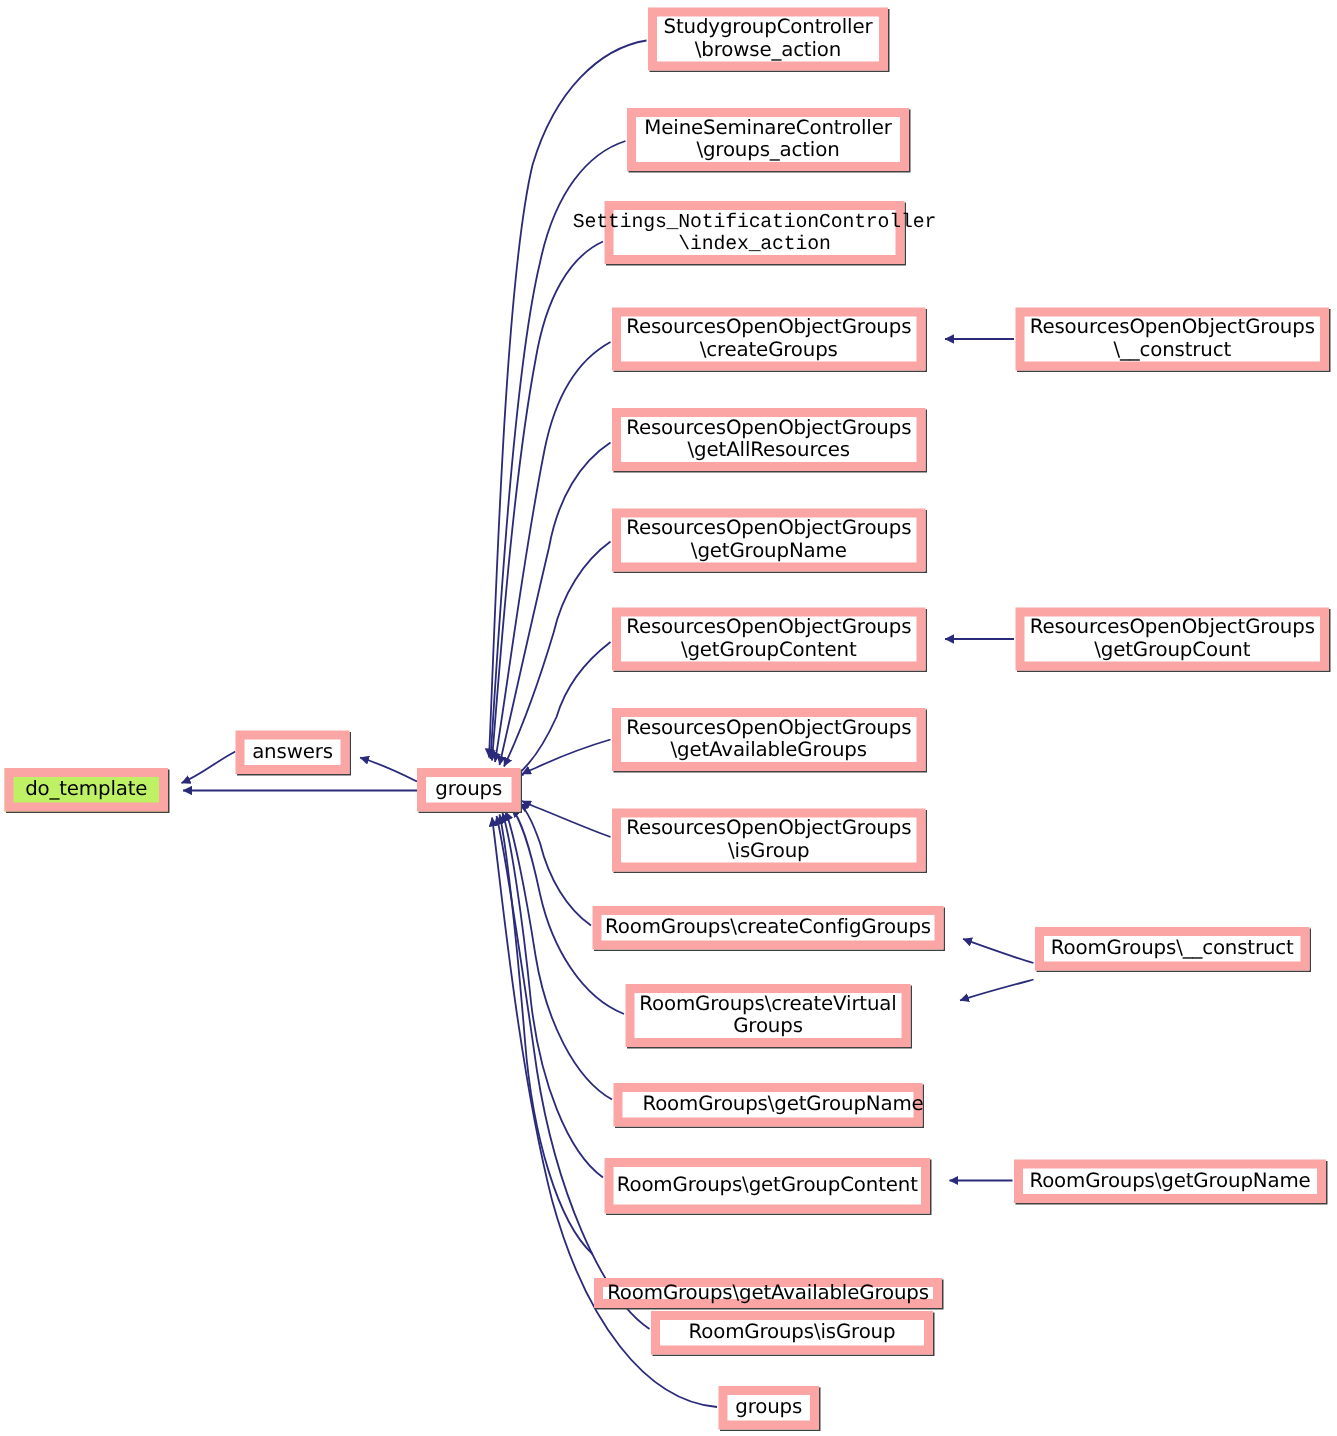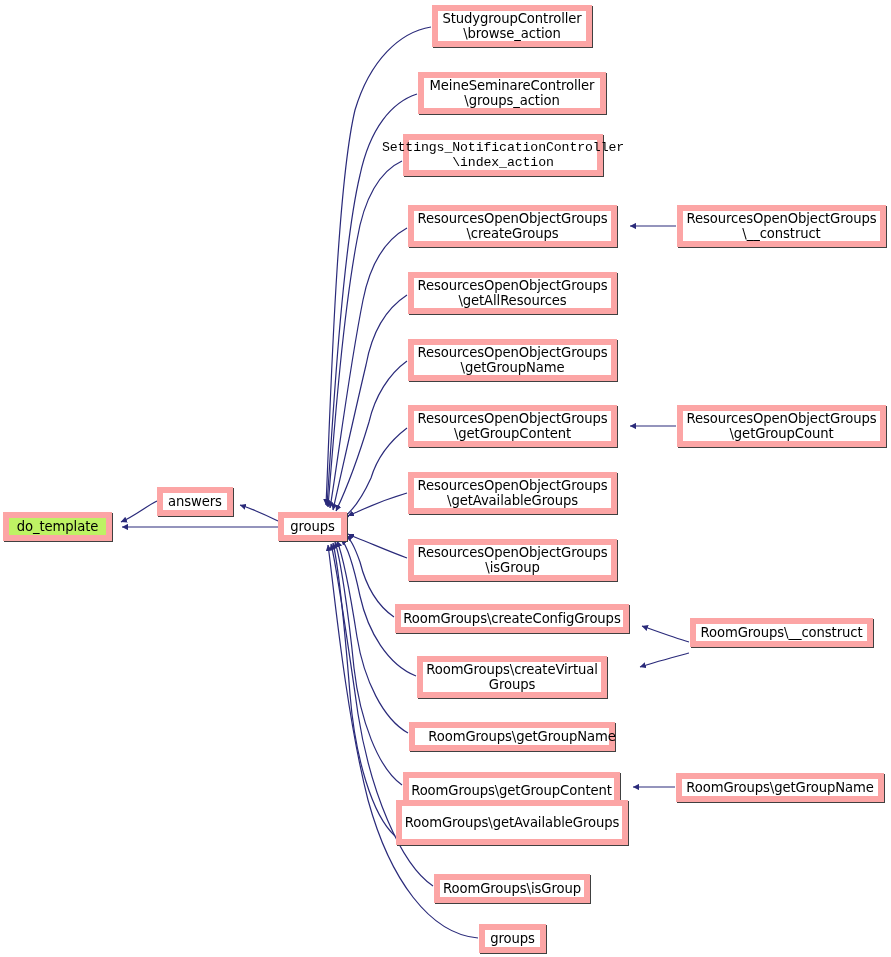--- a/index.html
+++ b/index.html
@@ -108,22 +108,22 @@
 \getGroupContent</span></div>
       <div class="node" style="left: 408px; top: 472px; width: 209px; height: 42px;"><span class="node-label">ResourcesOpenObjectGroups
 \getAvailableGroups</span></div>
       <div class="node" style="left: 408px; top: 539px; width: 209px; height: 42px;"><span class="node-label">ResourcesOpenObjectGroups
 \isGroup</span></div>
       <div class="node" style="left: 395px; top: 604px; width: 234px; height: 29px;"><span class="node-label">RoomGroups\createConfigGroups</span></div>
       <div class="node" style="left: 417px; top: 656px; width: 190px; height: 42px;"><span class="node-label">RoomGroups\createVirtual
 Groups</span></div>
       <div class="node" style="left: 409px; top: 722px; width: 206px; height: 29px; padding-left: 20px;"><span class="node-label">RoomGroups\getGroupName</span></div>
       <div class="node" style="left: 403px; top: 772px; width: 217px; height: 37px;"><span class="node-label">RoomGroups\getGroupContent</span></div>
-      <div class="node" style="left: 396px; top: 800px; width: 232px; height: 45px;"><span class="node-label">RoomGroups\getAvailableGroups</span></div>
-      <div class="node" style="left: 434px; top: 874px; width: 156px; height: 29px;"><span class="node-label">RoomGroups\isGroup</span></div>
+      <div class="node" style="left: 396px; top: 852px; width: 232px; height: 20px;"><span class="node-label">RoomGroups\getAvailableGroups</span></div>
+      <div class="node" style="left: 434px; top: 874px; width: 188px; height: 29px;"><span class="node-label">RoomGroups\isGroup</span></div>
       <div class="node" style="left: 479px; top: 924px; width: 67px; height: 29px;"><span class="node-label">groups</span></div>
       <div class="node" style="left: 677px; top: 205px; width: 209px; height: 42px;"><span class="node-label">ResourcesOpenObjectGroups
 \__construct</span></div>
       <div class="node" style="left: 677px; top: 405px; width: 209px; height: 42px;"><span class="node-label">ResourcesOpenObjectGroups
 \getGroupCount</span></div>
       <div class="node" style="left: 690px; top: 618px; width: 183px; height: 29px;"><span class="node-label">RoomGroups\__construct</span></div>
       <div class="node" style="left: 676px; top: 773px; width: 208px; height: 29px;"><span class="node-label">RoomGroups\getGroupName</span></div>
     </div>
 </div>
 

